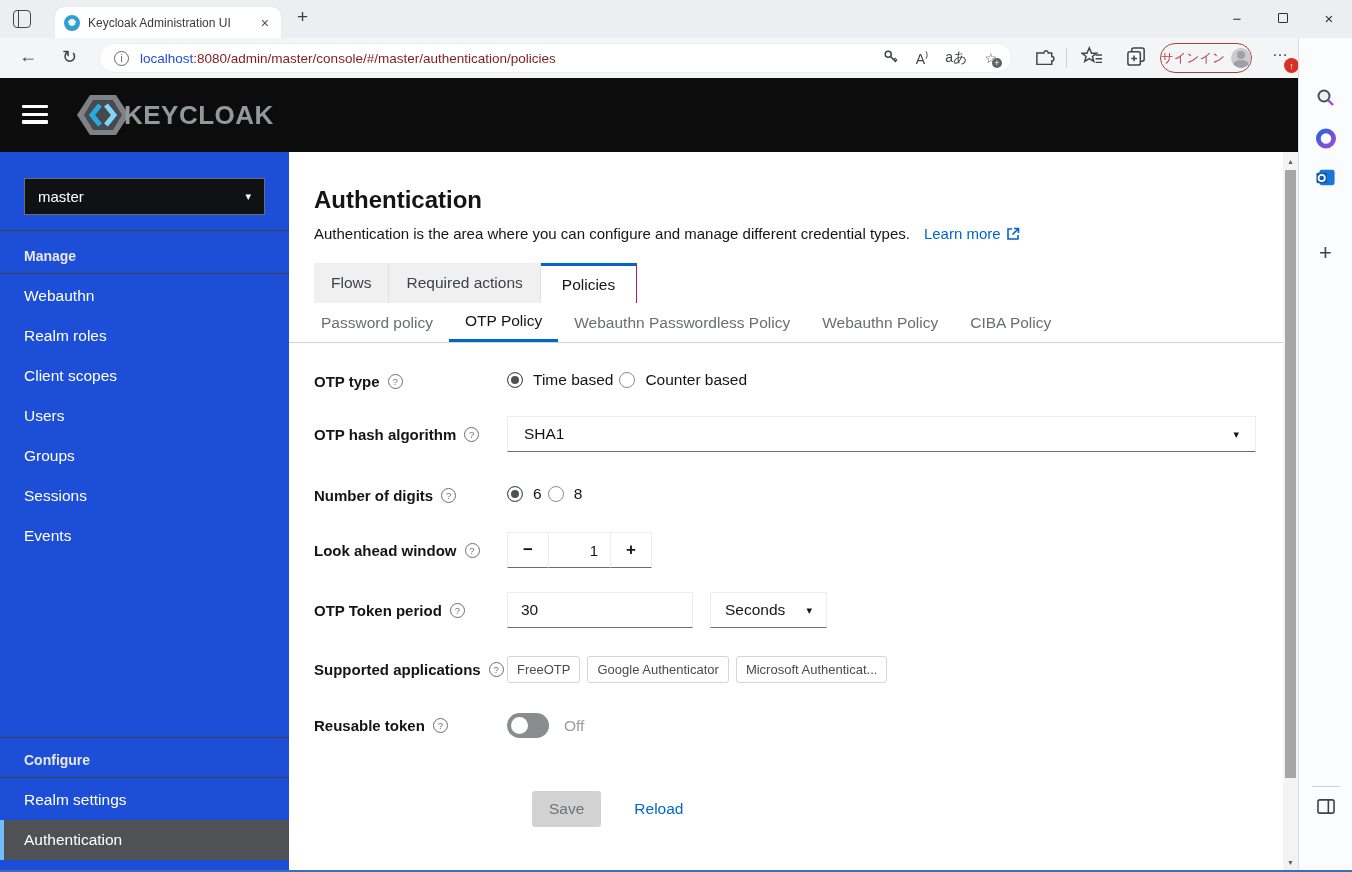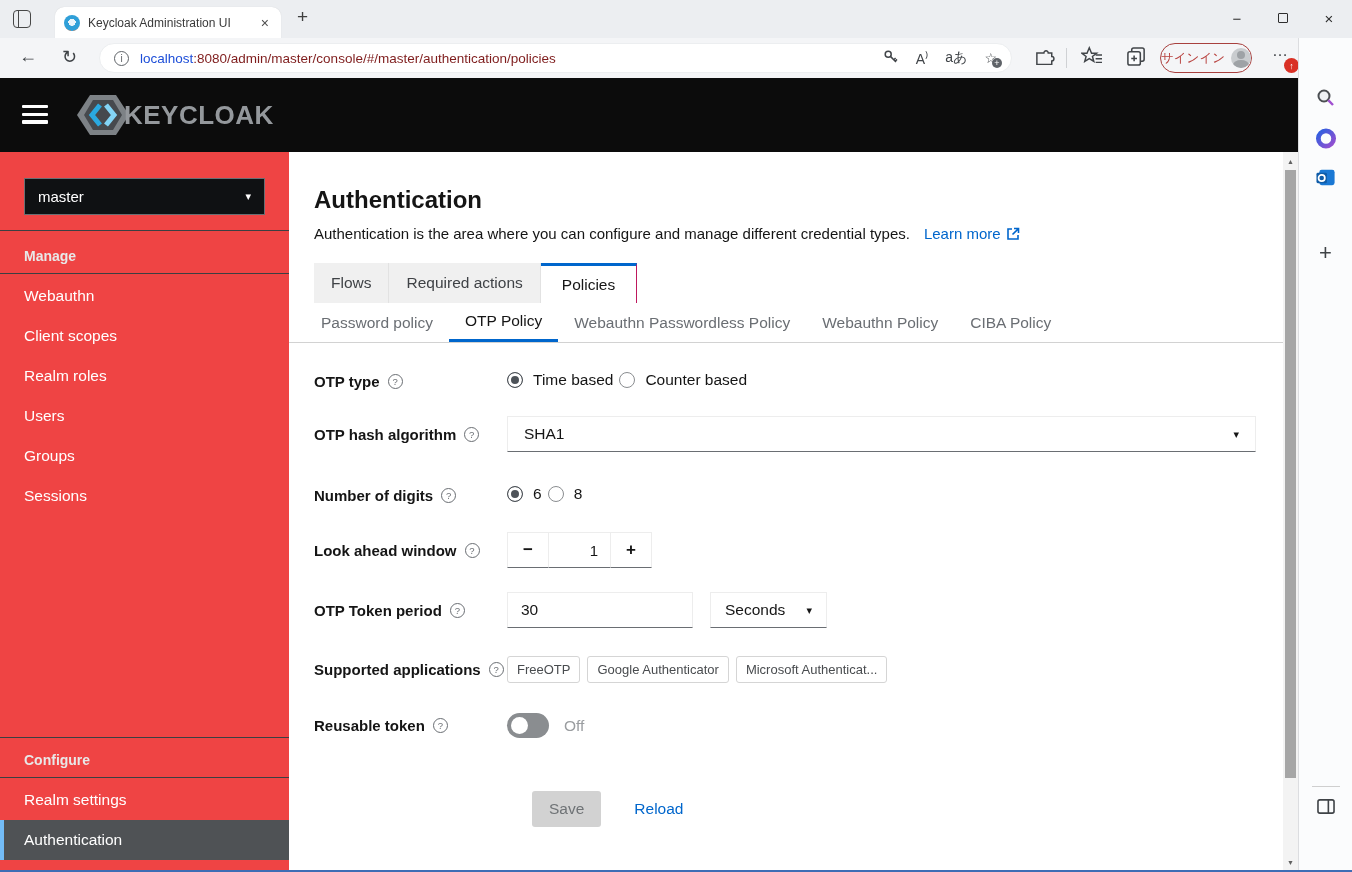--- a/index.html
+++ b/index.html
@@ -52,21 +52,21 @@
   .kc-help { position:absolute; left:1039px; top:104px; }
   .circle-q { width:21px; height:21px; border:1.6px solid #f0f0f0; border-radius:50%; color:#f0f0f0; font-size:12px; display:flex; align-items:center; justify-content:center; }
   .kc-help .circle-q { position:static; }
   .kc-user { position:absolute; left:1120px; top:105px; color:#fff; font-size:15.5px; display:flex; align-items:center; gap:17px; }
   .kc-user .caret { font-size:11px; color:#fff; }
   .kc-avatar { position:absolute; left:1238px; top:98px; width:34px; height:34px; border-radius:50%; background:#fff; overflow:hidden; }
   .kc-avatar::before { content:""; position:absolute; left:11px; top:6px; width:12px; height:12px; border-radius:50%; background:#b6b9bc; }
   .kc-avatar::after { content:""; position:absolute; left:5px; top:20px; width:24px; height:16px; border-radius:50%; background:#b6b9bc; }
 
   
-  .kc-nav { position:absolute; top:152px; left:0; width:289px; height:720px; background:#ef4444; }
+  .kc-nav { position:absolute; top:152px; left:0; width:289px; height:720px; background:#1d4ed8; }
   .realm-select { position:absolute; left:24px; top:26px; width:241px; height:37px; background:#0f1113; border:1px solid #6a6e73; display:flex; align-items:center; justify-content:space-between; padding:0 13px; }
   .realm-select .val { color:#fff; font-size:15px; }
   .realm-select .caret { color:#fff; font-size:11px; }
   .nav-divider { position:absolute; left:0; width:100%; height:1px; background:#3c3f42; }
   .nav-section { position:absolute; left:24px; font-size:14px; font-weight:600; color:#e8e8e8; }
   .nav-items { position:absolute; left:0; width:100%; }
   .nav-item { height:40px; display:flex; align-items:center; padding-left:24px; color:#fff; font-size:15.5px; }
   .nav-item.active { background:#4f5255; border-left:4px solid #73bcf7; padding-left:20px; }
 
   
@@ -216,25 +216,26 @@
 <div class="kc-nav">
   <div class="realm-select">
     <span class="val">master</span>
     <span class="caret">▾</span>
   </div>
   <span class="nav-divider" style="top:78px"></span>
   <span class="nav-section" style="top:96px">Manage</span>
   <span class="nav-divider" style="top:121px"></span>
   <div class="nav-items" style="top:124px">
     <div class="nav-item">Webauthn</div>
+    <div class="nav-item">Realm roles</div>
     <div class="nav-item">Client scopes</div>
-    <div class="nav-item">Realm roles</div>
     <div class="nav-item">Users</div>
     <div class="nav-item">Groups</div>
     <div class="nav-item">Sessions</div>
+    <div class="nav-item">Events</div>
   </div>
   <span class="nav-divider" style="top:585px"></span>
   <span class="nav-section" style="top:600px">Configure</span>
   <span class="nav-divider" style="top:625px"></span>
   <div class="nav-items" style="top:628px">
     <div class="nav-item">Realm settings</div>
     <div class="nav-item active">Authentication</div>
     <div class="nav-item">Identity providers</div>
 
   </div>

